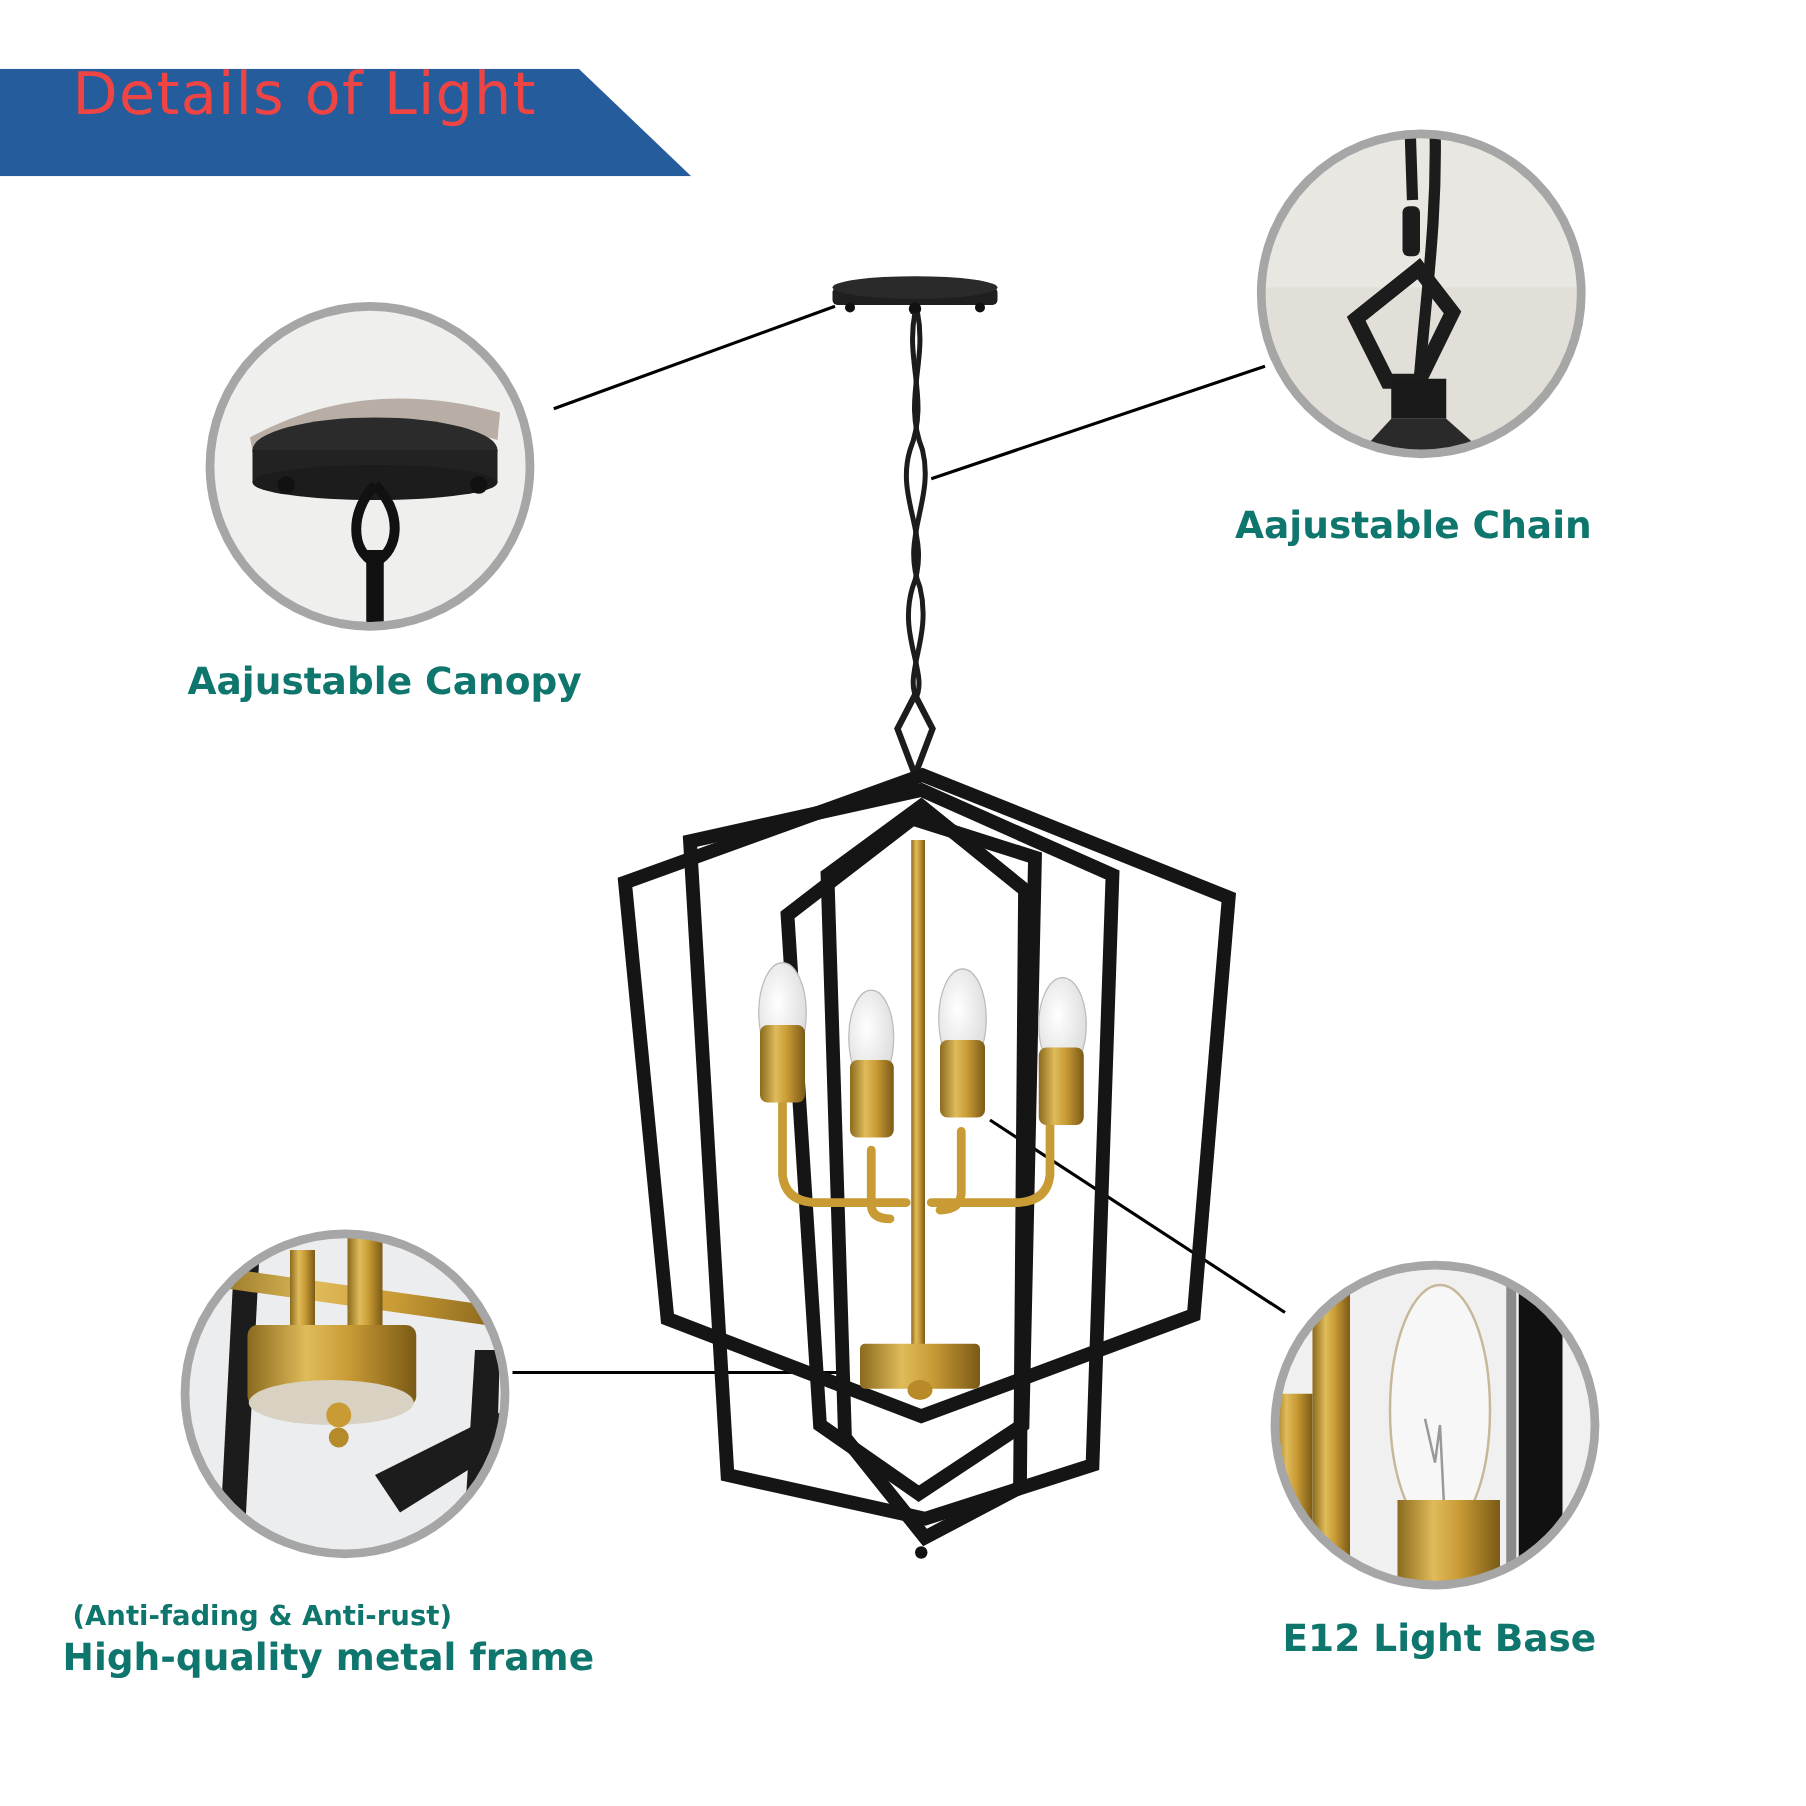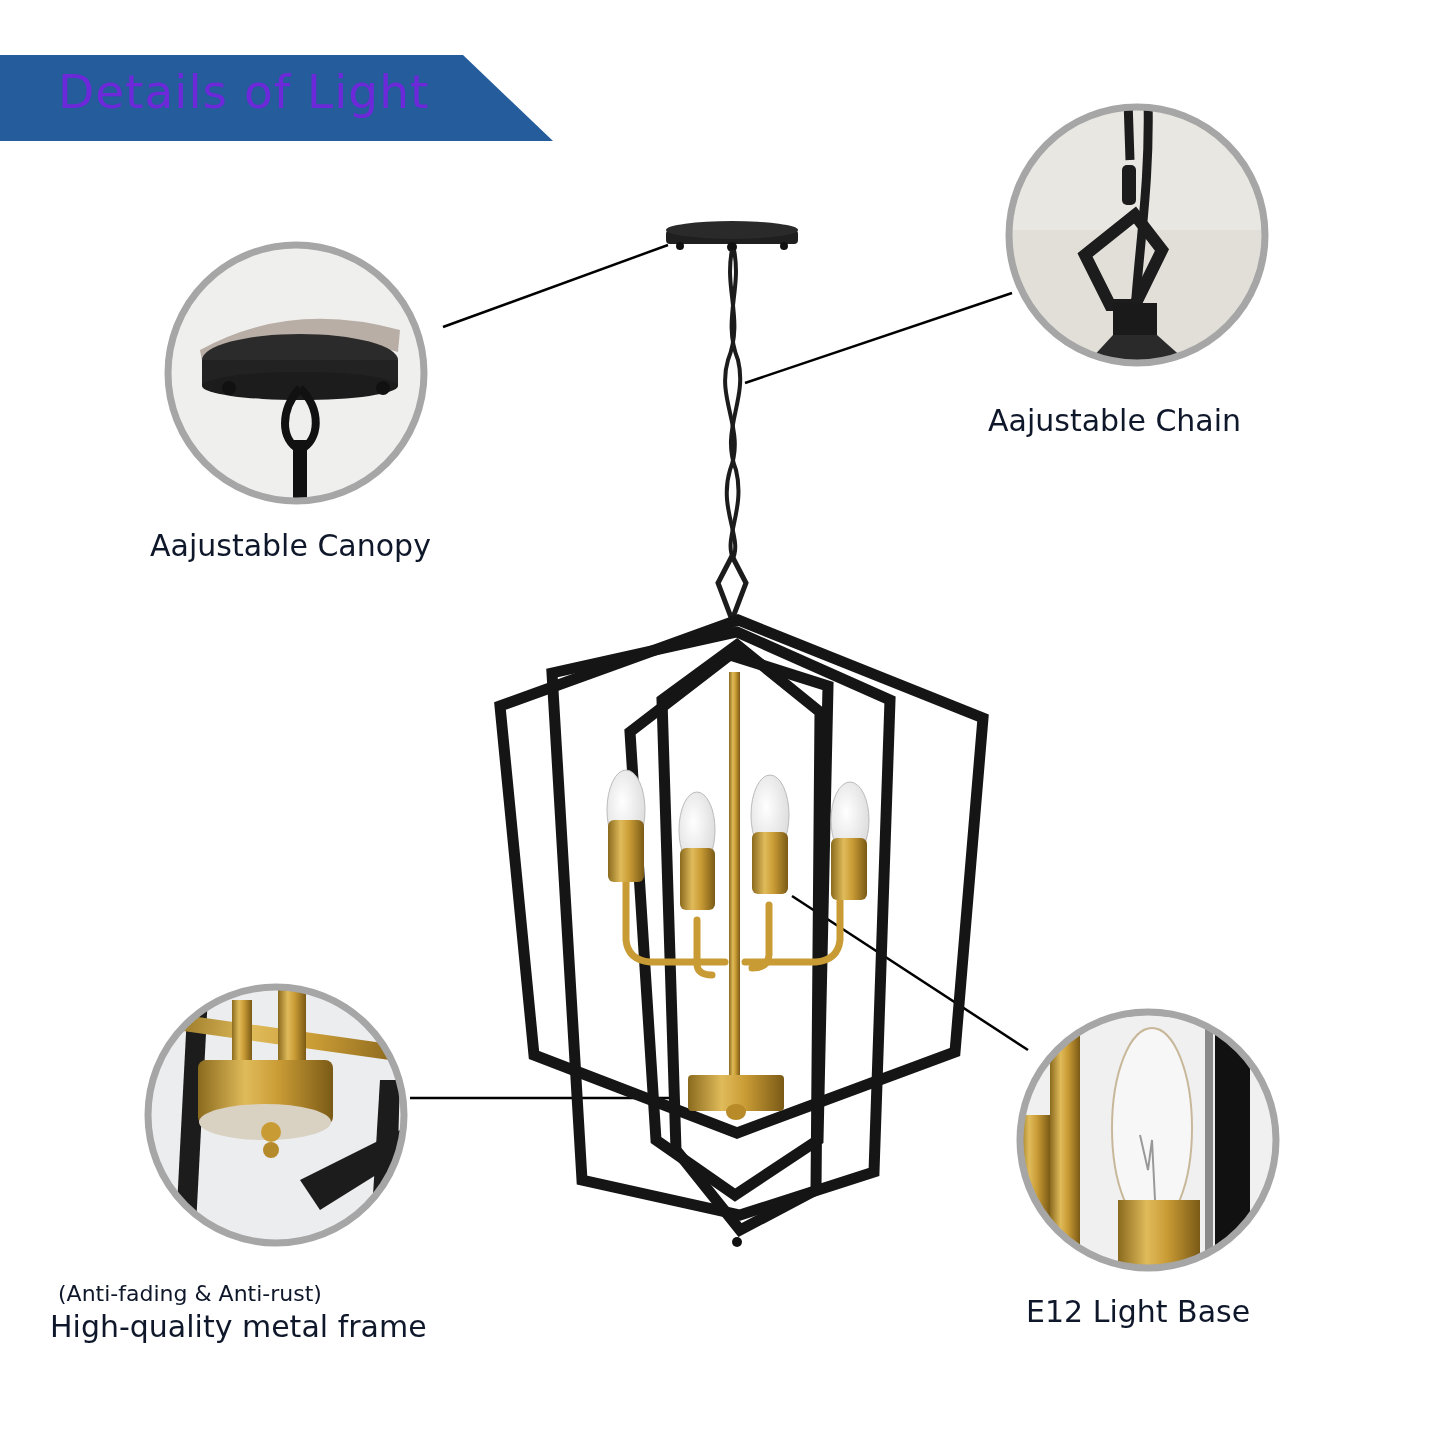--- a/index.html
+++ b/index.html
@@ -1,21 +1,21 @@
 <!DOCTYPE html>
 <html><head>
 <meta charset="utf-8">
 <style>
   html,body{margin:0;padding:0;background:#fff;}
   body{width:1445px;height:1445px;position:relative;overflow:hidden;font-family:"DejaVu Sans","Liberation Sans",sans-serif;}
   .banner{position:absolute;left:0;top:55px;width:553px;height:86px;}
   .banner svg{position:absolute;left:0;top:0;}
-  .banner-title{position:absolute;left:58px;top:68px;color:#6d28d9;font-size:47px;font-family:"DejaVu Sans",sans-serif;letter-spacing:1px;line-height:1;}
+  .banner-title{position:absolute;left:58px;top:52px;color:#ef4444;font-size:47px;font-family:"DejaVu Sans",sans-serif;letter-spacing:1px;line-height:1;}
   .scene{position:absolute;left:0;top:0;}
-  .label{position:absolute;font-weight:normal;font-family:"DejaVu Sans",sans-serif;color:#0f172a;white-space:nowrap;line-height:1.25;}
+  .label{position:absolute;font-weight:bold;font-family:"DejaVu Sans",sans-serif;color:#0f766e;white-space:nowrap;line-height:1.25;}
 </style>
 </head>
 <body>
 
 <div class="banner">
   <svg width="553" height="86">
     <polygon points="0,0 463,0 553,86 0,86" fill="#255C9C"></polygon>
   </svg>
 </div>
 <div class="banner-title">Details of Light</div>

